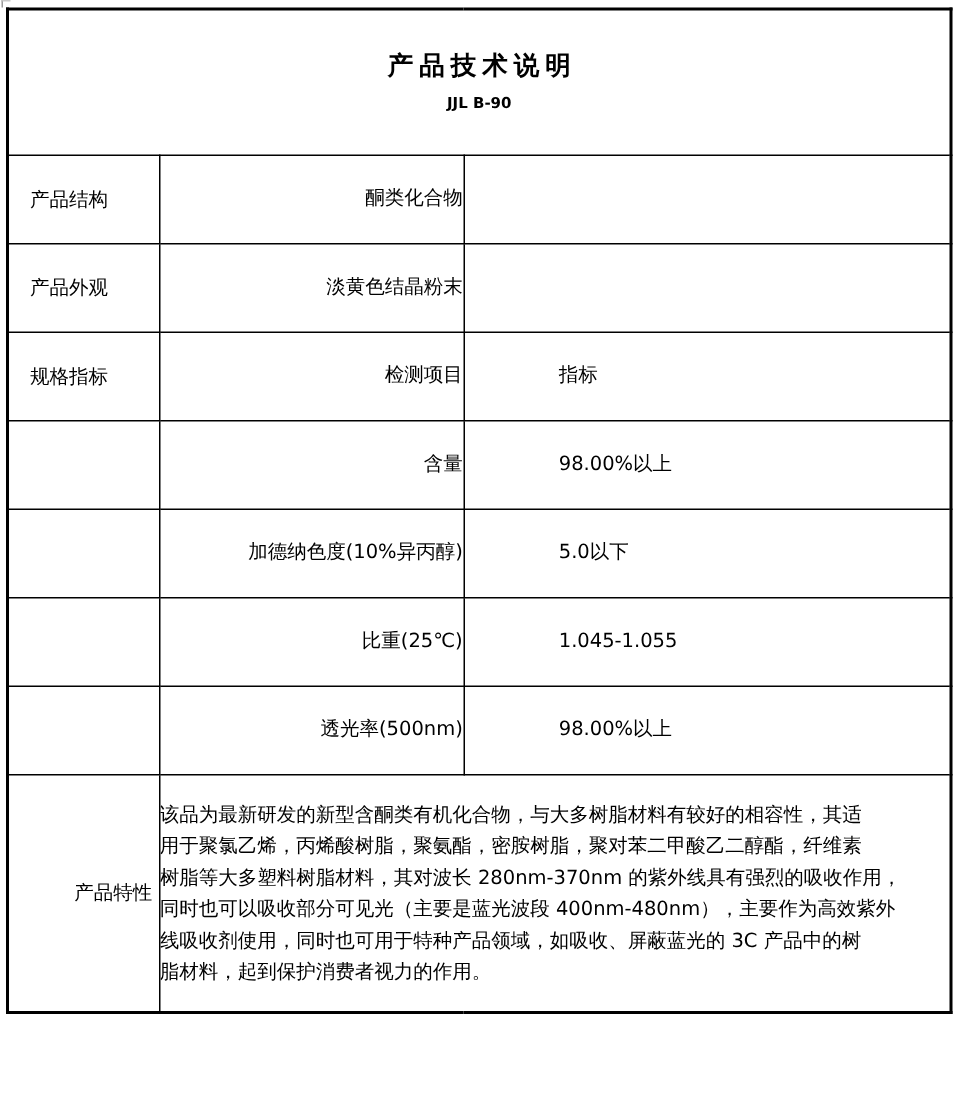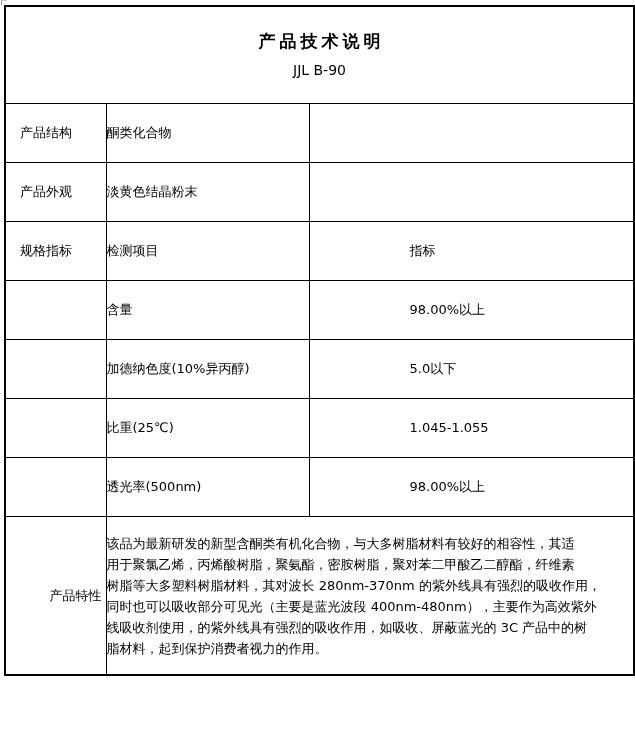--- a/index.html
+++ b/index.html
@@ -21,26 +21,26 @@
     border:1px solid #000;
     font-size:13px;line-height:1.2;
     vertical-align:middle;padding:0;overflow:hidden;
     word-break:break-all;
   }
   .header-cell{height:96px;text-align:center;vertical-align:middle;}
   .doc-title{
     font-size:17px;font-weight:bold;letter-spacing:4px;padding-left:4px;
   }
   .doc-subtitle{
-    font-size:14px;font-weight:normal;margin-top:10px;letter-spacing:0;
+    font-size:10px;font-weight:bold;margin-top:10px;letter-spacing:0;
   }
   tr.std td{height:58px;}
   .label-cell{padding-left:14px;font-family:Liberation Serif, serif;}
-  .item-cell{text-align:left;}
-  .value-cell{padding-left:100px;}
+  .item-cell{text-align:right;}
+  .value-cell{padding-left:63px;}
   tr.feature td{height:157px;}
   .feature-label-cell{text-align:right;padding-right:4px;}
   .feature-text-cell{text-align:center;vertical-align:middle;}
   .feature-line{line-height:21px;font-size:13px;text-align:left;}
 </style>
 </head>
 <body>
 
 <div class="artifact"></div>
 
@@ -102,18 +102,18 @@
     <td class="value-cell">98.00%以上</td>
   </tr>
 
   <tr class="feature">
     <td class="feature-label-cell">产品特性</td>
     <td class="feature-text-cell" colspan="2">
       <div class="feature-line">该品为最新研发的新型含酮类有机化合物，与大多树脂材料有较好的相容性，其适</div>
       <div class="feature-line">用于聚氯乙烯，丙烯酸树脂，聚氨酯，密胺树脂，聚对苯二甲酸乙二醇酯，纤维素</div>
       <div class="feature-line">树脂等大多塑料树脂材料，其对波长 280nm-370nm 的紫外线具有强烈的吸收作用，</div>
       <div class="feature-line">同时也可以吸收部分可见光（主要是蓝光波段 400nm-480nm），主要作为高效紫外</div>
-      <div class="feature-line">线吸收剂使用，的紫外线具有强烈的吸收作用，如吸收、屏蔽蓝光的 3C 产品中的树</div>
+      <div class="feature-line">线吸收剂使用，同时也可用于特种产品领域，如吸收、屏蔽蓝光的 3C 产品中的树</div>
       <div class="feature-line">脂材料，起到保护消费者视力的作用。</div>
     </td>
   </tr>
 </tbody>
   </table>
 
 </body></html>

